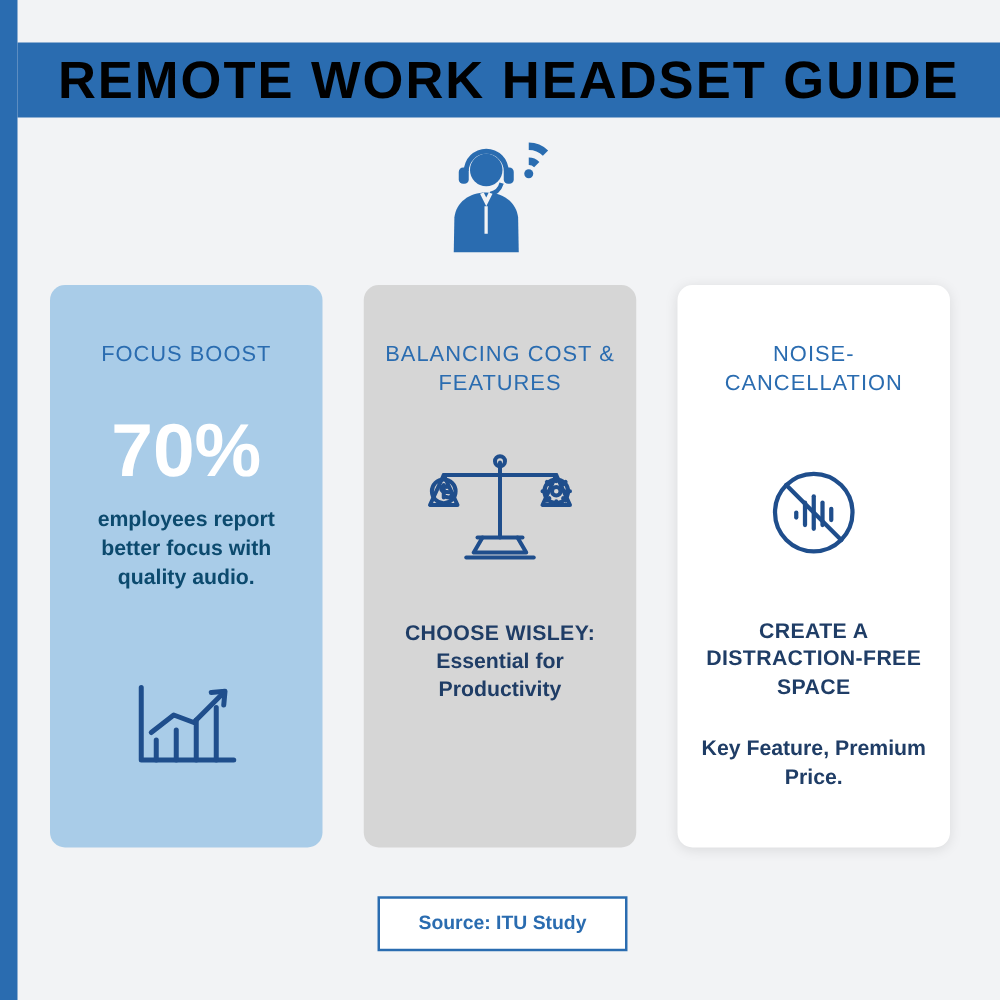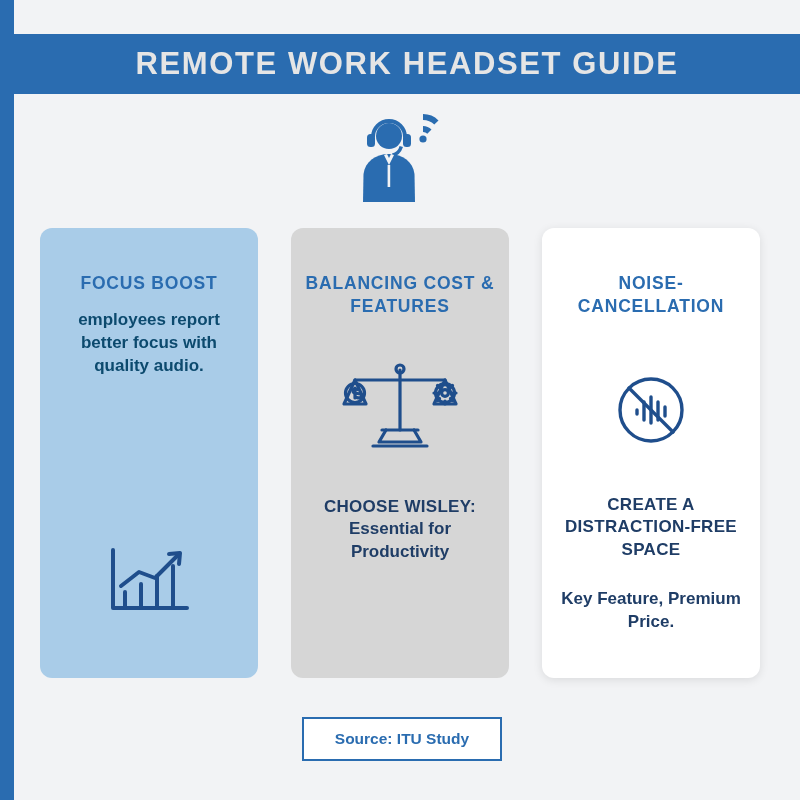--- a/index.html
+++ b/index.html
@@ -33,22 +33,22 @@
     left: 14px;
     top: 34px;
     width: 786px;
     height: 60px;
     background: #2a6cb0;
     display: flex;
     align-items: center;
     justify-content: center;
   }
   .header-title {
-    color: #e5e5e5;
-    font-size: 31px;
+    color: #000000;
+    font-size: 42px;
     font-weight: bold;
     letter-spacing: 1.6px;
     text-transform: uppercase;
     font-family: "Liberation Sans", sans-serif;
   }
   .hero-icon {
     position: absolute;
     left: 0;
     top: 110px;
     width: 800px;
@@ -74,21 +74,21 @@
     align-items: center;
     text-align: center;
   }
   .card-1 { background: #a9cce8; }
   .card-2 { background: #ffffff; box-shadow: 0 2px 10px rgba(0,0,0,0.10); }
   .card-3 { background: #d6d6d6; }
 
   .card-title {
     color: #2a6cb0;
     font-size: 17.5px;
-    font-weight: bold;
+    font-weight: normal;
     letter-spacing: 0.8px;
     text-transform: uppercase;
     line-height: 1.3;
   }
   .big-stat {
     color: #ffffff;
     font-size: 60px;
     font-weight: bold;
     line-height: 1;
     margin-top: 36px;
@@ -169,20 +169,21 @@
         <path d="M39 45 l5 10 l5 -10 l-3 -1 l-2 4 l-2 -4 z" fill="#f2f3f5"></path>
         <rect x="42.6" y="55" width="2.6" height="22" fill="#f2f3f5"></rect>
       </g>
     </svg>
   </div>
 
   <div class="cards">
 
     <div class="card card-1">
       <div class="card-title">FOCUS BOOST</div>
+      <div class="big-stat">70%</div>
       <div class="stat-caption">employees report better focus with quality audio.</div>
       <div class="spacer"></div>
       <div class="card-icon" style="margin-bottom:42px;">
         <svg width="92" height="76" viewBox="0 0 92 76">
           <g fill="none" stroke="#1f4e8c" stroke-width="4" stroke-linecap="round" stroke-linejoin="round">
             <path d="M10 8 L10 66 L84 66"></path>
             <path d="M22 66 L22 50"></path>
             <path d="M38 66 L38 42"></path>
             <path d="M54 66 L54 34"></path>
             <path d="M70 66 L70 24"></path>

